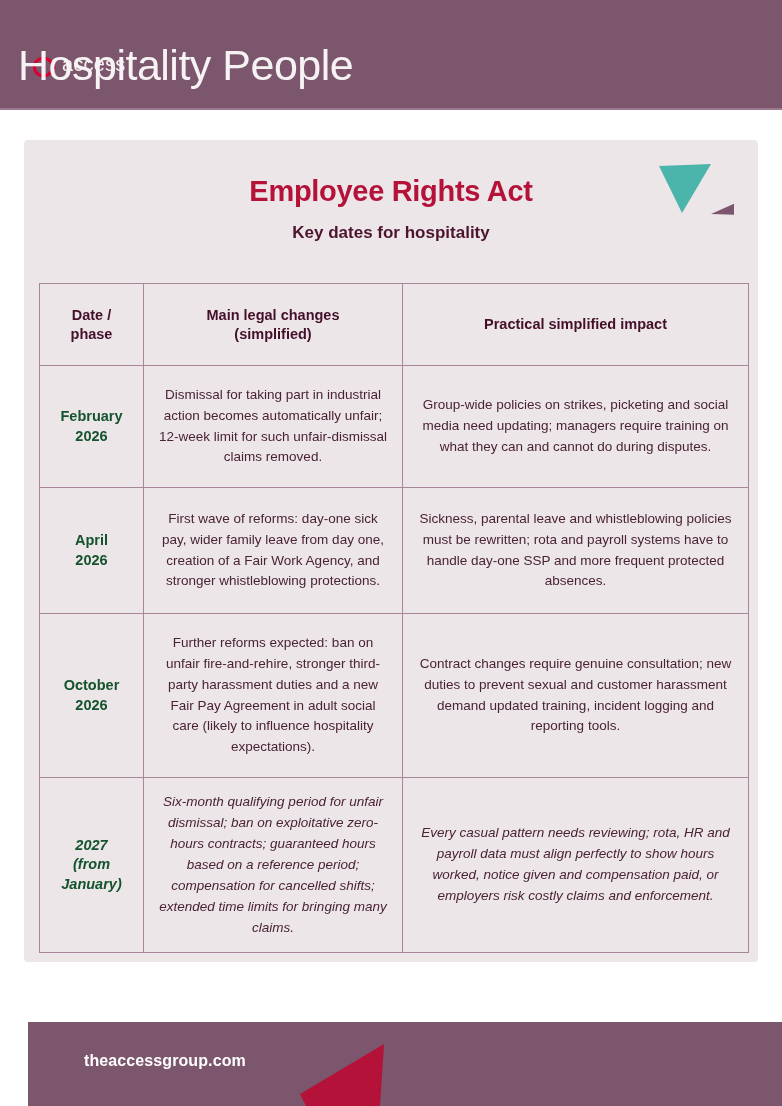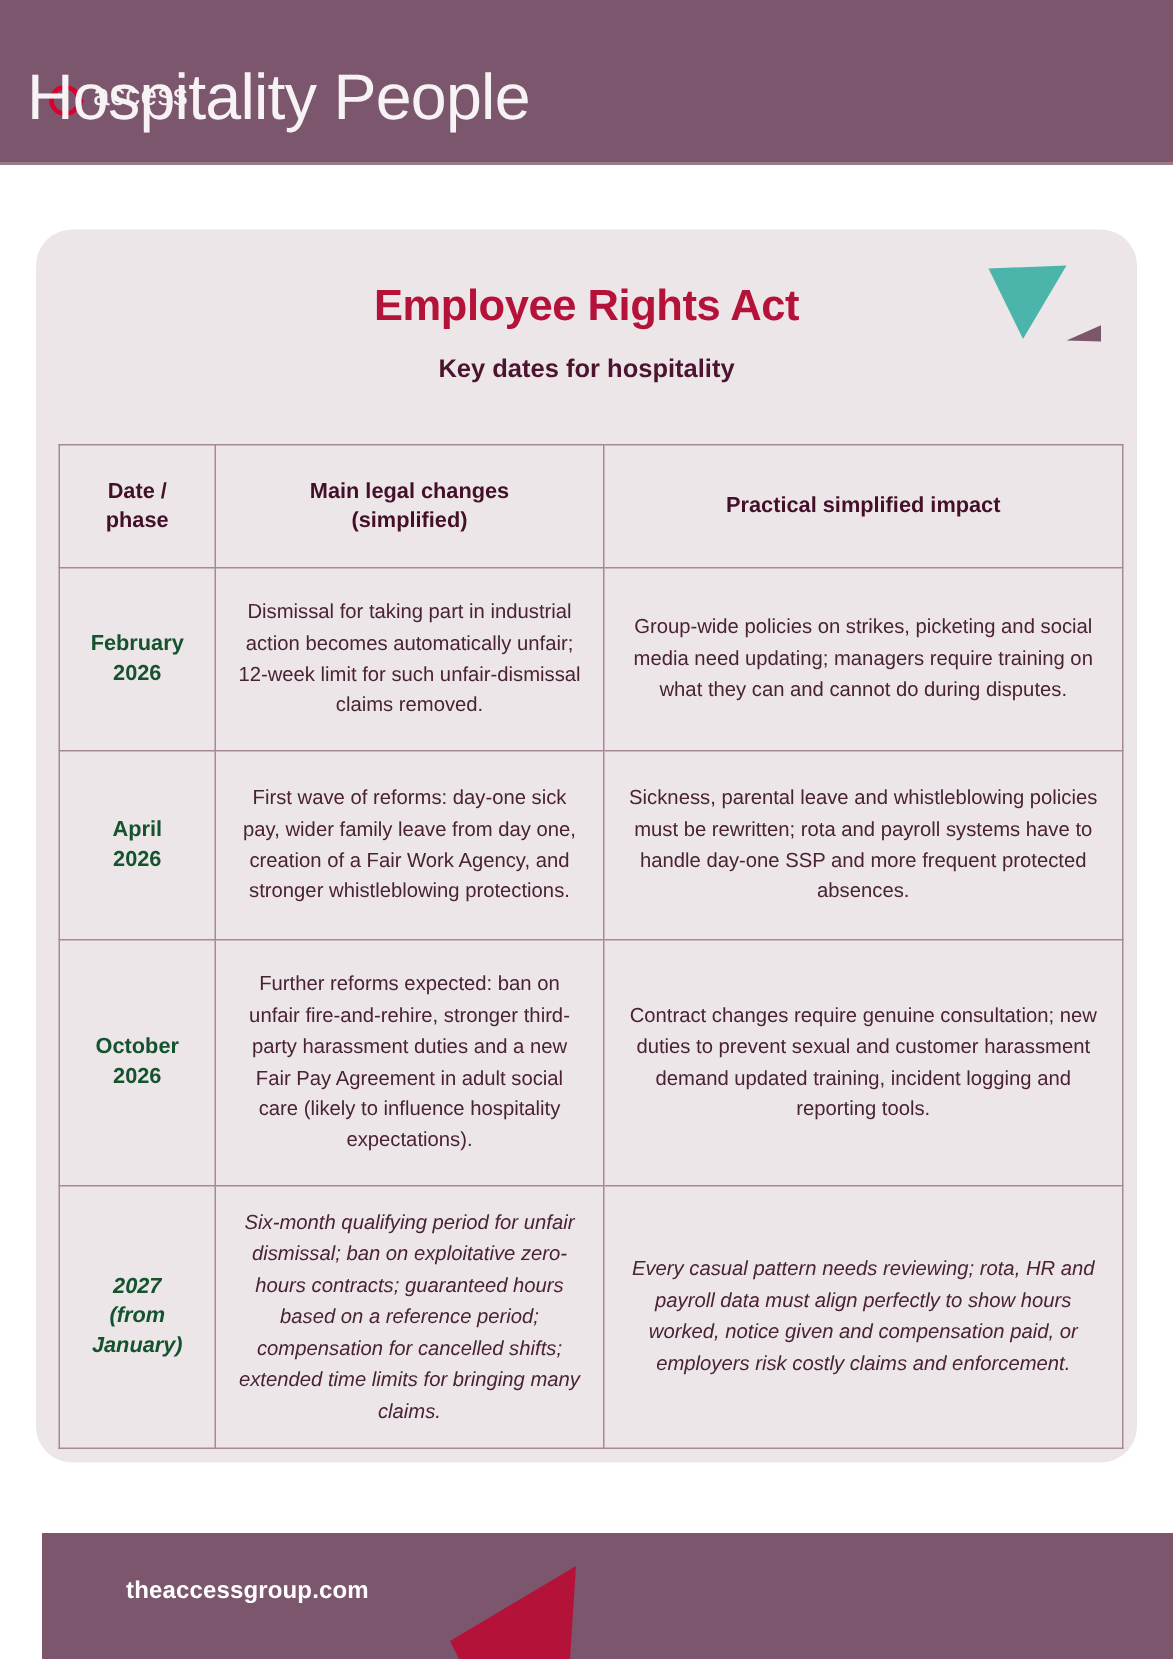--- a/index.html
+++ b/index.html
@@ -54,25 +54,25 @@
     font-weight: 400;
     letter-spacing: -0.5px;
     line-height: 1.05;
     white-space: nowrap;
   }
 
   
   .card {
     position: absolute;
     left: 24px;
-    top: 153px;
+    top: 140px;
     width: 734px;
     height: 822px;
     background: #ece6e8;
-    border-radius: 24px;
+    border-radius: 4px;
     box-sizing: border-box;
   }
 
   .card-title {
     position: absolute;
     left: 0;
     top: 35px;
     width: 734px;
     text-align: center;
     color: #b5123a;

